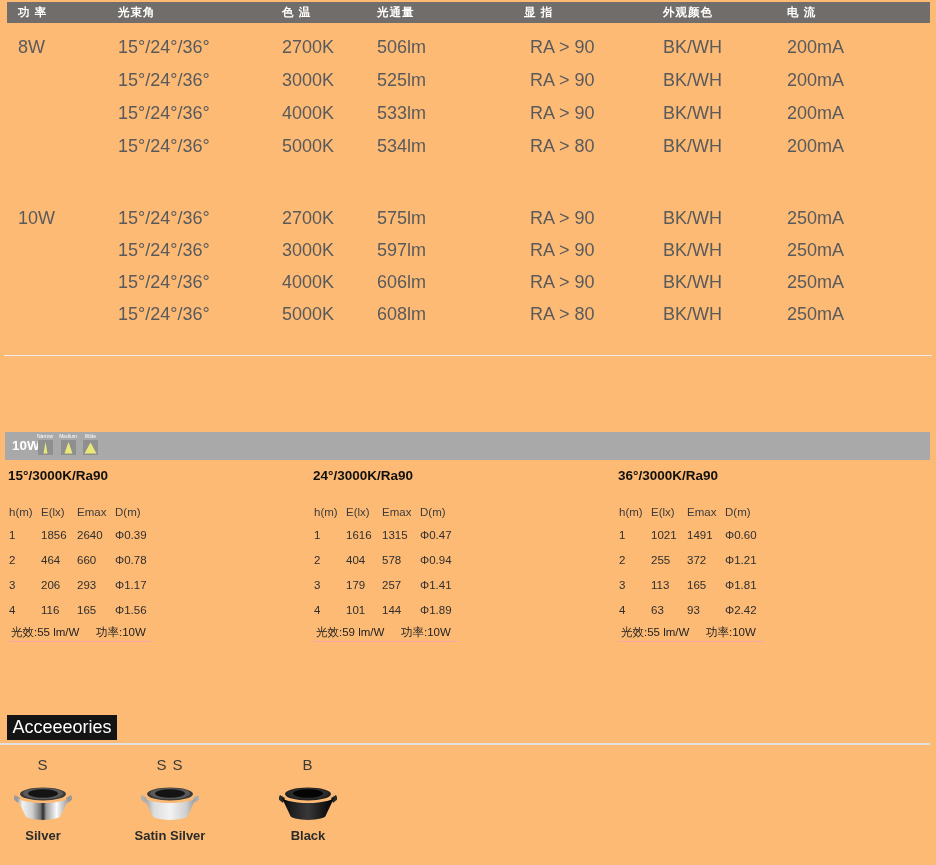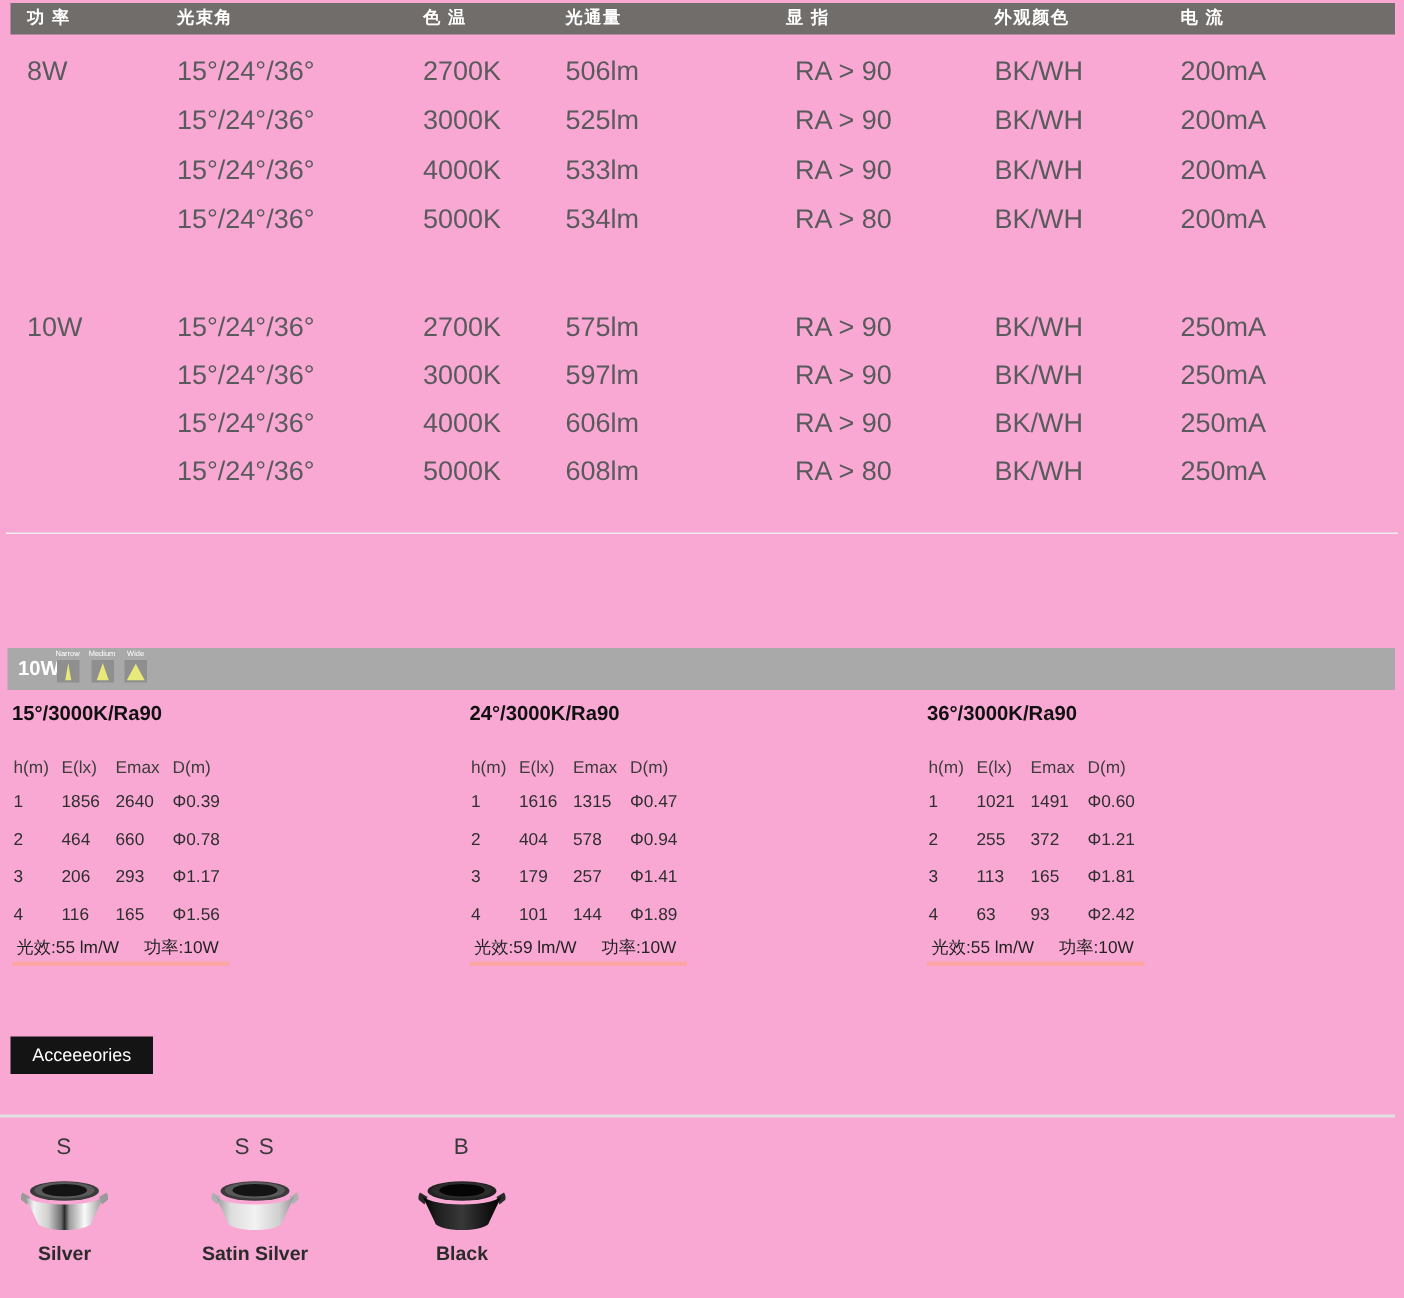--- a/index.html
+++ b/index.html
@@ -1,16 +1,16 @@
 <!DOCTYPE html>
 <html><head>
 <meta charset="utf-8">
 <style>
   html,body{margin:0;padding:0;background:#fff;}
-  .page{position:relative;width:936px;height:865px;background:#f9a8d4;overflow:hidden;
+  .page{position:relative;width:936px;height:865px;background:#fdba74;overflow:hidden;
         font-family:"Liberation Sans","DejaVu Sans",sans-serif;}
 
   
   .spec-head{position:absolute;top:2px;left:7px;width:923px;height:21px;background:#716d6a;}
   .spec-head .hcell{position:absolute;top:0;line-height:21px;color:#ffffff;font-size:11.5px;
         font-weight:bold;letter-spacing:1px;white-space:nowrap;}
   .hx1{left:11px}.hx2{left:111px}.hx3{left:275px}.hx4{left:370px}.hx5{left:517px}.hx6{left:656px}.hx7{left:780px}
 
   .srow{position:absolute;left:0;width:936px;height:33px;}
   .srow .cell{position:absolute;top:0;line-height:33px;font-size:18px;color:#595a5c;white-space:nowrap;}
@@ -29,27 +29,27 @@
 
   
   .pt{position:absolute;top:462px;width:170px;color:#2e2e2e;}
   #pt0{left:8px}#pt1{left:313px}#pt2{left:618px}
   .pt-title{position:absolute;top:6px;left:0;width:148px;text-align:left;font-weight:bold;
         font-size:13.5px;color:#111;white-space:nowrap;}
   .pt-row{position:absolute;left:0;width:170px;height:18px;line-height:18px;font-size:11.5px;}
   .pt-hdr{color:#3c3c3c;}
   .pc1{position:absolute;left:1px}.pc2{position:absolute;left:33px}.pc3{position:absolute;left:69px}.pc4{position:absolute;left:107px}
   .pt-foot{position:absolute;top:162px;left:0;width:145px;height:17px;line-height:17px;
-        border-bottom:3px solid #fca5a5;font-size:11.5px;color:#222;}
+        border-bottom:1px solid #fca5a5;font-size:11.5px;color:#222;}
   .pf1{position:absolute;left:3px;white-space:nowrap;}
   .pf2{position:absolute;left:88px;white-space:nowrap;}
 
   
-  .acc-badge{position:absolute;top:691px;left:7px;width:95px;height:25px;background:#141414;
-        color:#ffffff;font-size:12px;text-align:center;line-height:25px;}
+  .acc-badge{position:absolute;top:715px;left:7px;width:110px;height:25px;background:#141414;
+        color:#ffffff;font-size:18px;text-align:center;line-height:25px;}
   .acc-line{position:absolute;top:743px;left:0;width:930px;height:2px;background:#e2e2e2;}
   .acc-item{position:absolute;top:756px;width:80px;display:flex;flex-direction:column;align-items:center;}
   #acc0{left:3px}#acc1{left:130px}#acc2{left:268px}
   .acc-code{font-size:15px;color:#3a3a3a;height:22px;line-height:18px;letter-spacing:1px;}
   .acc-img{display:block;margin-top:4px;}
   .acc-label{font-size:13px;font-weight:bold;color:#2b2b2b;margin-top:6px;white-space:nowrap;}
 </style>
 </head>
 <body>
 

